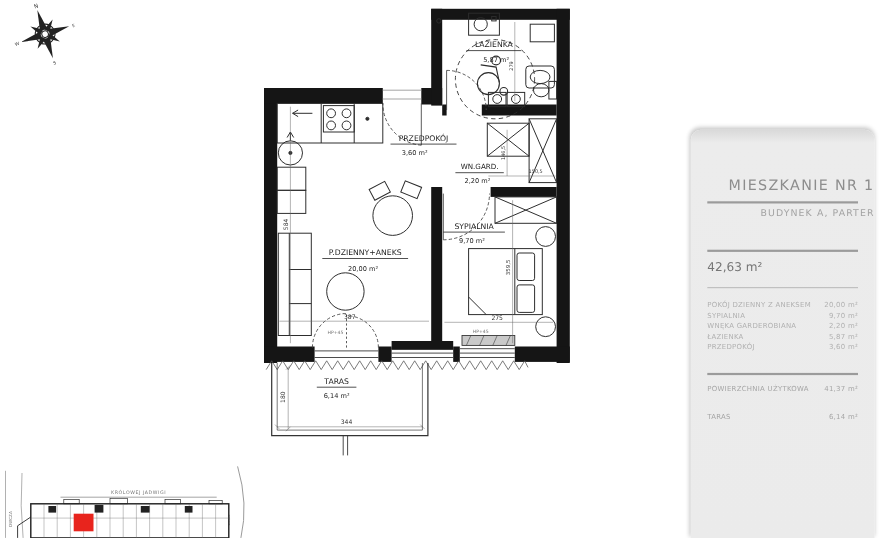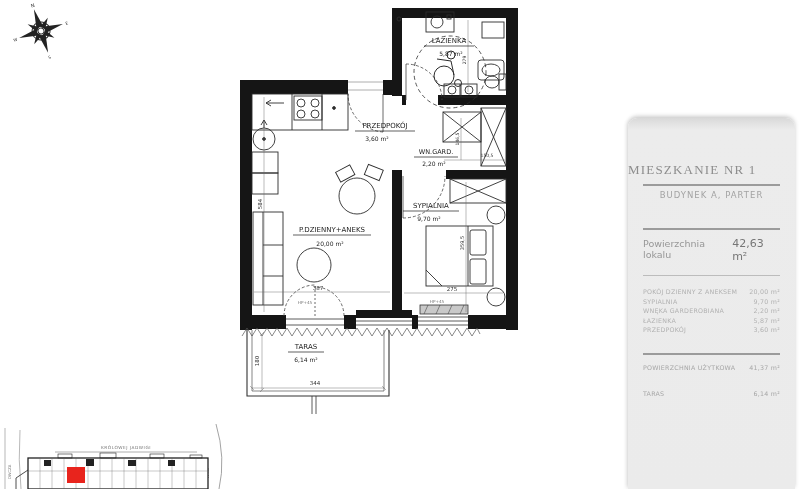--- a/index.html
+++ b/index.html
@@ -4,26 +4,26 @@
 <style>
   html,body{margin:0;padding:0;}
   body{width:800px;height:489px;background:#ffffff;position:relative;overflow:hidden;
        font-family:"DejaVu Sans",sans-serif;}
   svg text{font-family:"DejaVu Sans",sans-serif;}
   .plan-svg{position:absolute;left:0;top:0;}
   
   .panel{position:absolute;left:628px;top:118px;width:167px;height:371px;
          background:linear-gradient(180deg,#d9d9d9 0px,#ececec 12px,#ebebeb 100%);
          border-radius:9px 9px 0 0;box-shadow:0 -2px 4px rgba(0,0,0,.18),-2px 0 4px rgba(0,0,0,.06);}
-  .p-title{margin-top:44px;text-align:left;font-size:13px;color:#8d8d8d;letter-spacing:1.2px;font-family:Liberation Serif, serif;}
+  .p-title{margin-top:44px;text-align:right;font-size:13px;color:#8d8d8d;letter-spacing:1.2px;}
   .p-rule{border-top:2px solid #9b9b9b;margin:6px 15px 0 15px;}
   .p-rule.thin{border-top:1px solid #bcbcbc;}
   .p-rule.mt-big{margin-top:28px;}
   .p-rule.mt-mid{margin-top:18px;}
-  .p-sub{margin-top:4px;text-align:center;font-size:8.5px;color:#a3a3a3;letter-spacing:1px;}
+  .p-sub{margin-top:4px;text-align:right;font-size:8.5px;color:#a3a3a3;letter-spacing:1px;}
   .p-area-row{display:flex;justify-content:space-between;align-items:baseline;padding:7px 15px 6px 15px;}
   .p-area-label{font-size:9.5px;color:#979797;}
   .p-area-value{font-size:11px;font-weight:normal;color:#767676;}
   .p-rooms{margin:11px 15px 0 15px;}
   .p-room-row{display:flex;justify-content:space-between;font-size:6.3px;color:#b1b1b1;
               line-height:9.6px;letter-spacing:.25px;}
   .p-summary{margin:8px 15px 0 15px;}
   .p-room-row.summary{color:#a6a6a6;}
   .p-room-row.taras{margin-top:16px;}
 </style>
@@ -296,21 +296,20 @@
   </g>
 </svg>
 
 <div class="panel">
   <div class="p-title">MIESZKANIE NR 1</div>
   <div class="p-rule"></div>
   <div class="p-sub">BUDYNEK A, PARTER</div>
 
   <div class="p-rule mt-big"></div>
   <div class="p-area-row">
-    <span class="p-area-label">Powierzchnia lokalu</span>
     <span class="p-area-value">42,63 m²</span>
   </div>
   <div class="p-rule thin"></div>
 
   <div class="p-rooms">
     <div class="p-room-row">
       <span>POKÓJ DZIENNY Z ANEKSEM</span>
       <span>20,00 m²</span>
     </div>
     <div class="p-room-row">

